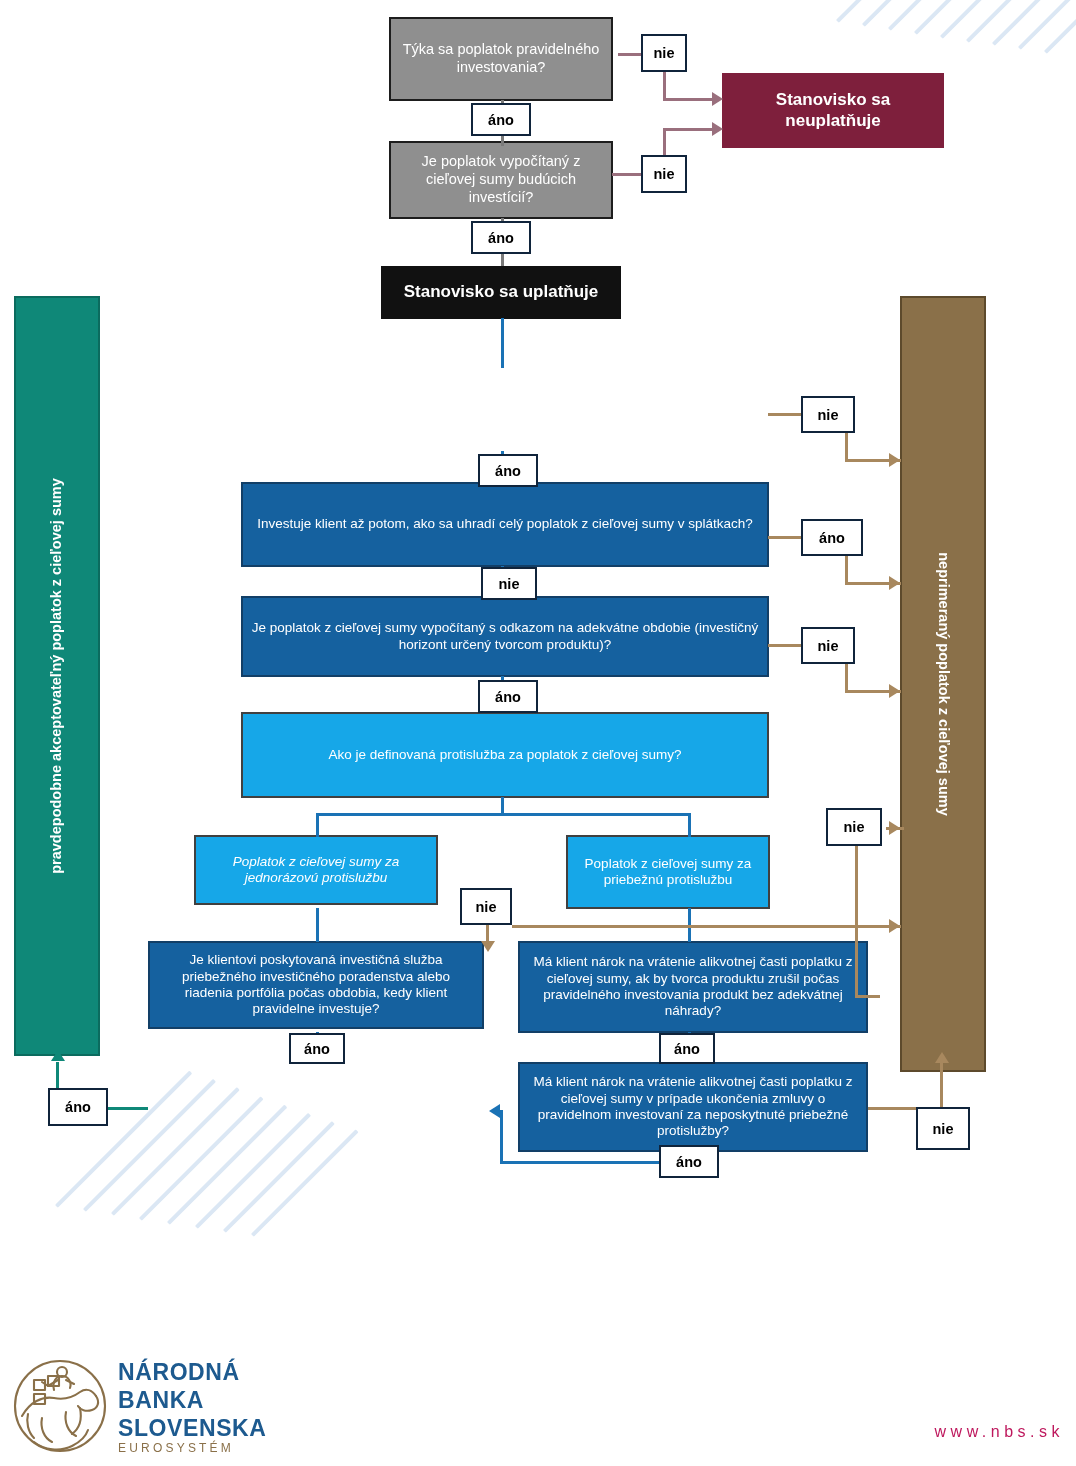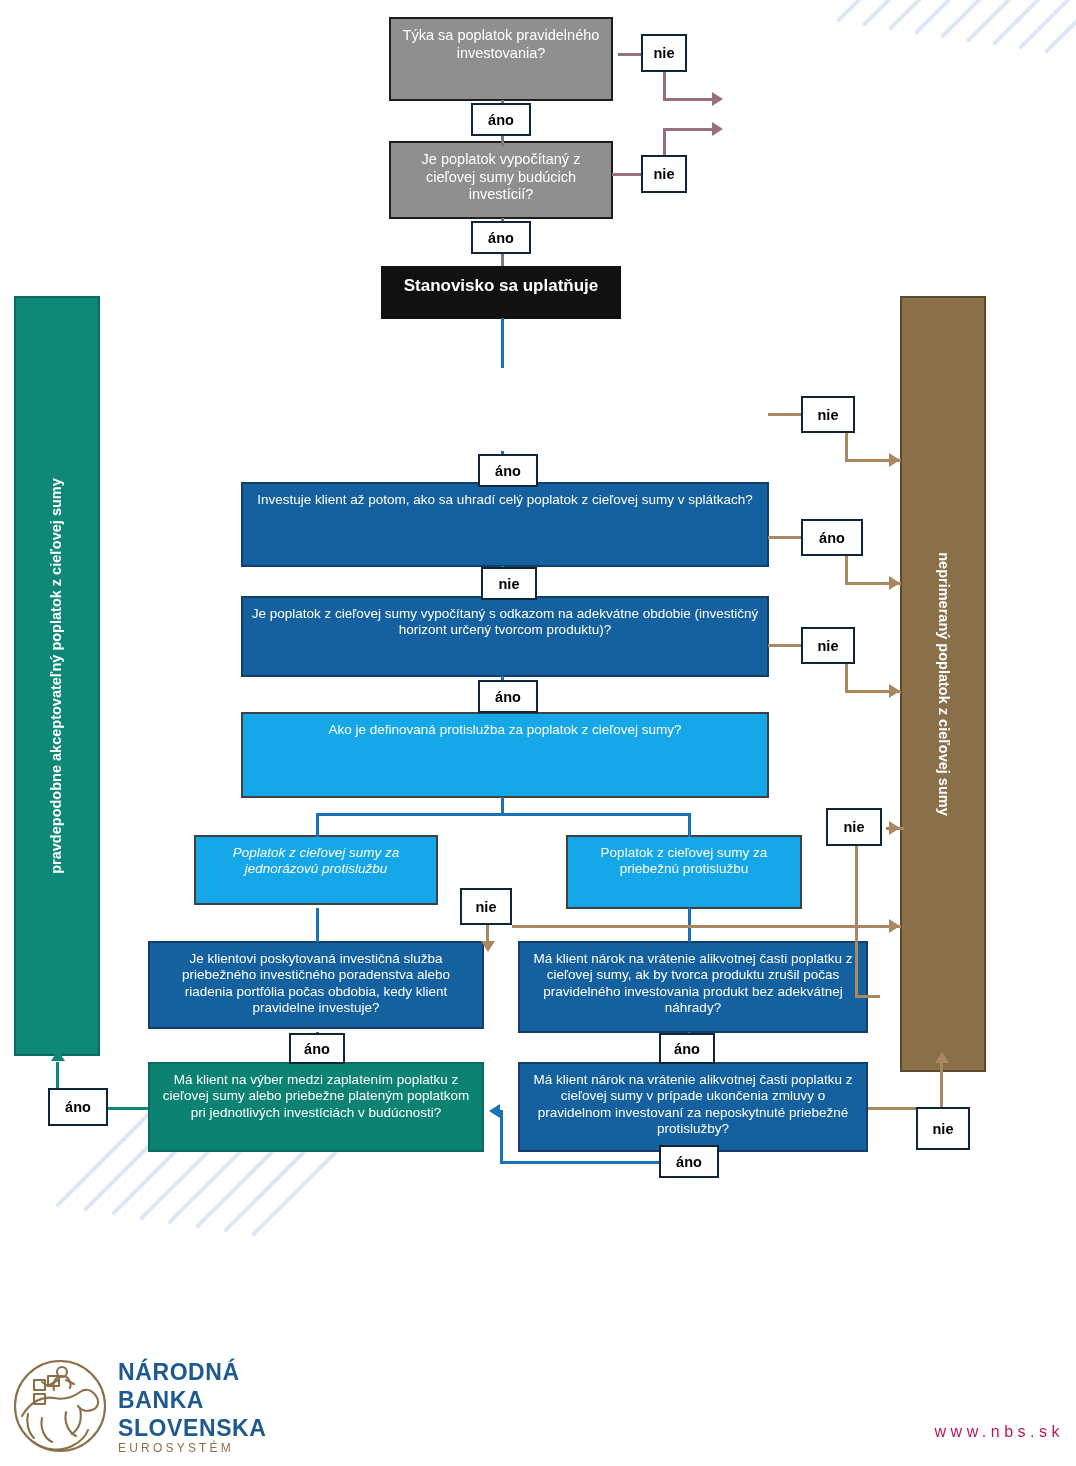--- a/index.html
+++ b/index.html
@@ -15,21 +15,21 @@
   .stripes i{
     position:absolute;background:#dbe7f4;border-radius:1px;
     transform-origin:0 0;transform:rotate(-45deg);
   }
   #stripes-tr{right:0;top:0;width:120px;height:420px;}
   #stripes-bl{left:55px;top:1195px;width:275px;height:190px;}
 
   
   .node{
     position:absolute;box-sizing:border-box;
-    display:flex;align-items:flex-start;justify-content:center;
+    display:flex;align-items:center;justify-content:center;
     text-align:center;color:#ffffff;line-height:1.22;
     padding:8px 8px;
   }
   .node span{display:block;width:100%;}
 
   .n-gray{background:#8f8f8f;border:2px solid #1d1d1d;font-size:14.5px;}
   .n-black{background:#111111;border:2px solid #111111;font-weight:bold;font-size:17px;}
   .n-maroon{background:#7e1f3c;border:2px solid #7e1f3c;font-weight:bold;font-size:17px;}
   .n-blue{background:#15619f;border:2px solid #123f67;font-size:13.5px;}
   .n-ltblue{background:#16a7e8;border:2px solid #404040;font-size:13.5px;}
@@ -211,20 +211,23 @@
   <div class="arw left a-blue" style="left:489px;top:1104px;"></div>
 
   <div class="node n-gray" style="left:389px;top:17px;width:224px;height:84px;">
     <span>Týka sa poplatok pravidelného investovania?</span>
   </div>
 
   <div class="node n-gray" style="left:389px;top:141px;width:224px;height:78px;">
     <span>Je poplatok vypočítaný z cieľovej sumy budúcich investícií?</span>
   </div>
 
+  <div class="node n-maroon" style="left:722px;top:73px;width:222px;height:75px;">
+    <span>Stanovisko sa neuplatňuje</span>
+  </div>
 
   <div class="node n-black" style="left:381px;top:266px;width:240px;height:53px;">
     <span>Stanovisko sa uplatňuje</span>
   </div>
 
 
   <div class="node n-blue" style="left:241px;top:482px;width:528px;height:85px;">
     <span>Investuje klient až potom, ako sa uhradí celý poplatok z cieľovej sumy v splátkach?</span>
   </div>
 
@@ -233,35 +236,32 @@
   </div>
 
   <div class="node n-ltblue" style="left:241px;top:712px;width:528px;height:86px;">
     <span>Ako je definovaná protislužba za poplatok z cieľovej sumy?</span>
   </div>
 
   <div class="node n-ltblue" style="left:194px;top:835px;width:244px;height:70px;font-style:italic;">
     <span>Poplatok z cieľovej sumy za jednorázovú protislužbu</span>
   </div>
 
-  <div class="node n-ltblue" style="left:566px;top:835px;width:236px;height:74px;">
+  <div class="node n-ltblue" style="left:566px;top:835px;width:204px;height:74px;">
     <span>Poplatok z cieľovej sumy za priebežnú protislužbu</span>
   </div>
 
   <div class="node n-blue" style="left:148px;top:941px;width:336px;height:88px;">
     <span>Je klientovi poskytovaná investičná služba priebežného investičného poradenstva alebo riadenia portfólia počas obdobia, kedy klient pravidelne investuje?</span>
   </div>
 
   <div class="node n-blue" style="left:518px;top:941px;width:350px;height:92px;">
     <span>Má klient nárok na vrátenie alikvotnej časti poplatku z cieľovej sumy, ak by tvorca produktu zrušil počas pravidelného investovania produkt bez adekvátnej náhrady?</span>
   </div>
 
-  <div class="node n-teal" style="left:148px;top:1062px;width:336px;height:90px;">
-    <span>Má klient na výber medzi zaplatením poplatku z cieľovej sumy alebo priebežne plateným poplatkom pri jednotlivých investíciách v budúcnosti?</span>
-  </div>
 
   <div class="node n-blue" style="left:518px;top:1062px;width:350px;height:90px;">
     <span>Má klient nárok na vrátenie alikvotnej časti poplatku z cieľovej sumy v prípade ukončenia zmluvy o pravidelnom investovaní za neposkytnuté priebežné protislužby?</span>
   </div>
 
   <div class="chip" style="left:641px;top:34px;width:46px;height:38px;">
     <span>nie</span>
   </div>
   <div class="chip" style="left:471px;top:103px;width:60px;height:33px;">
     <span>áno</span>

